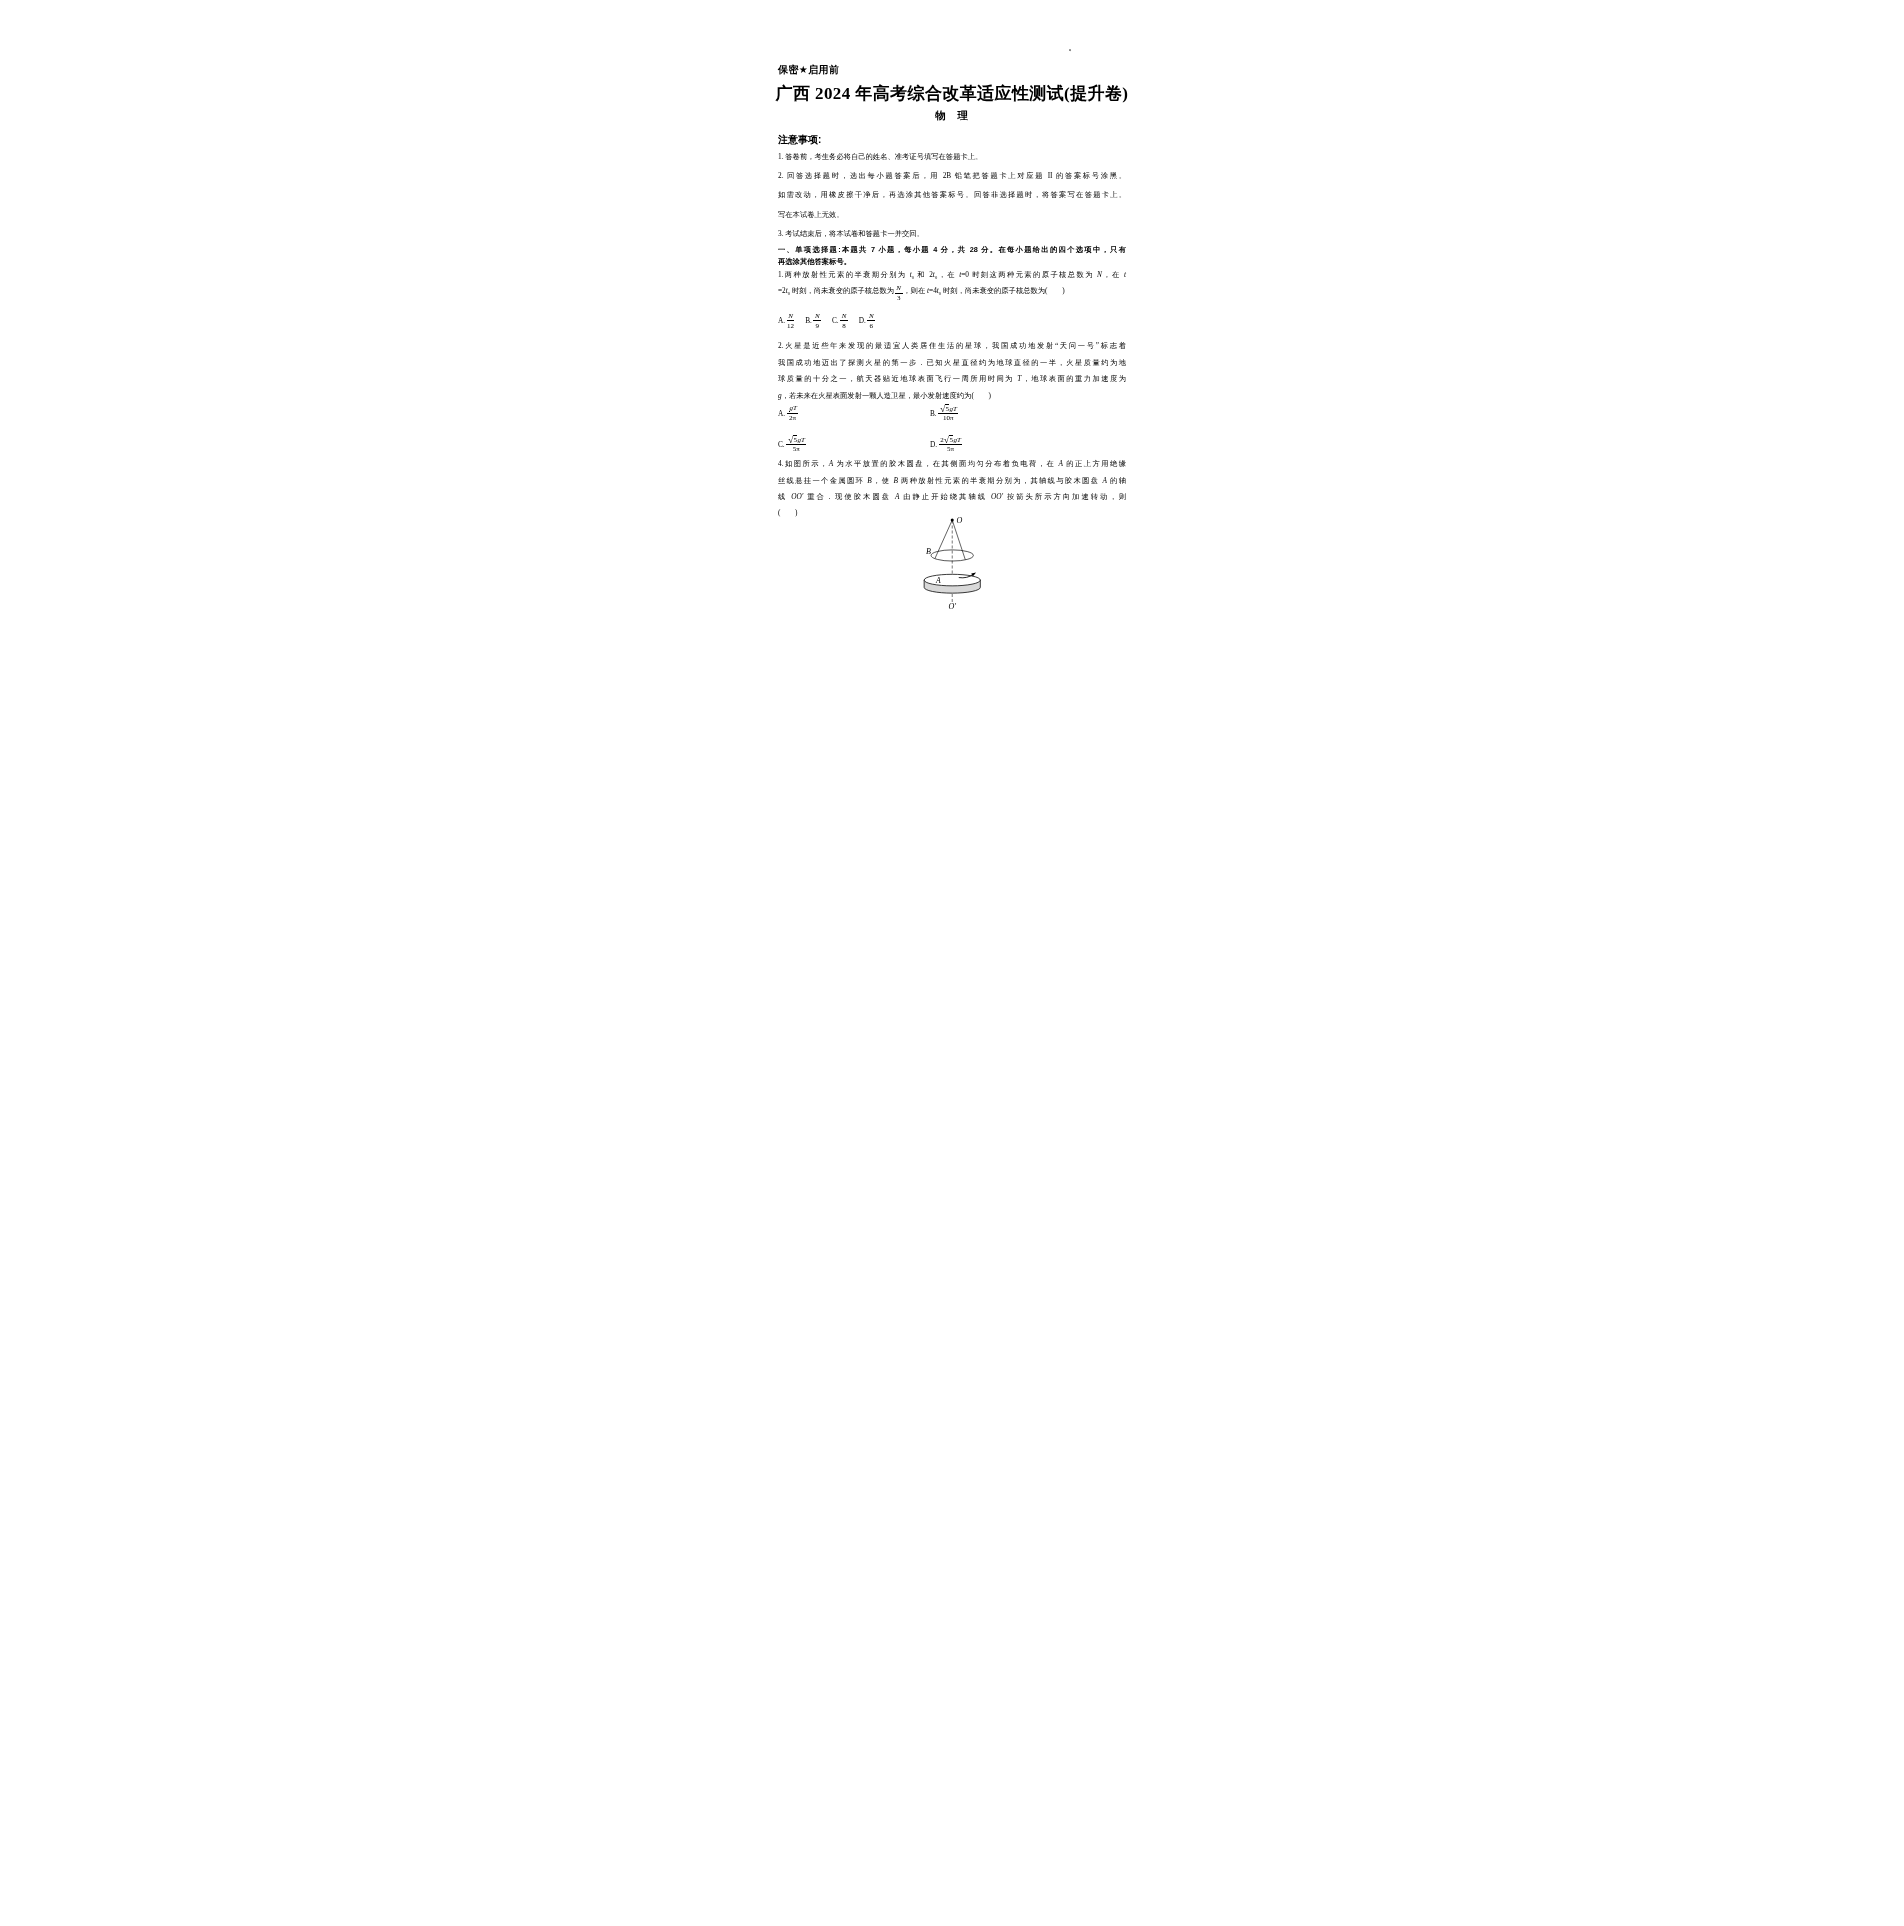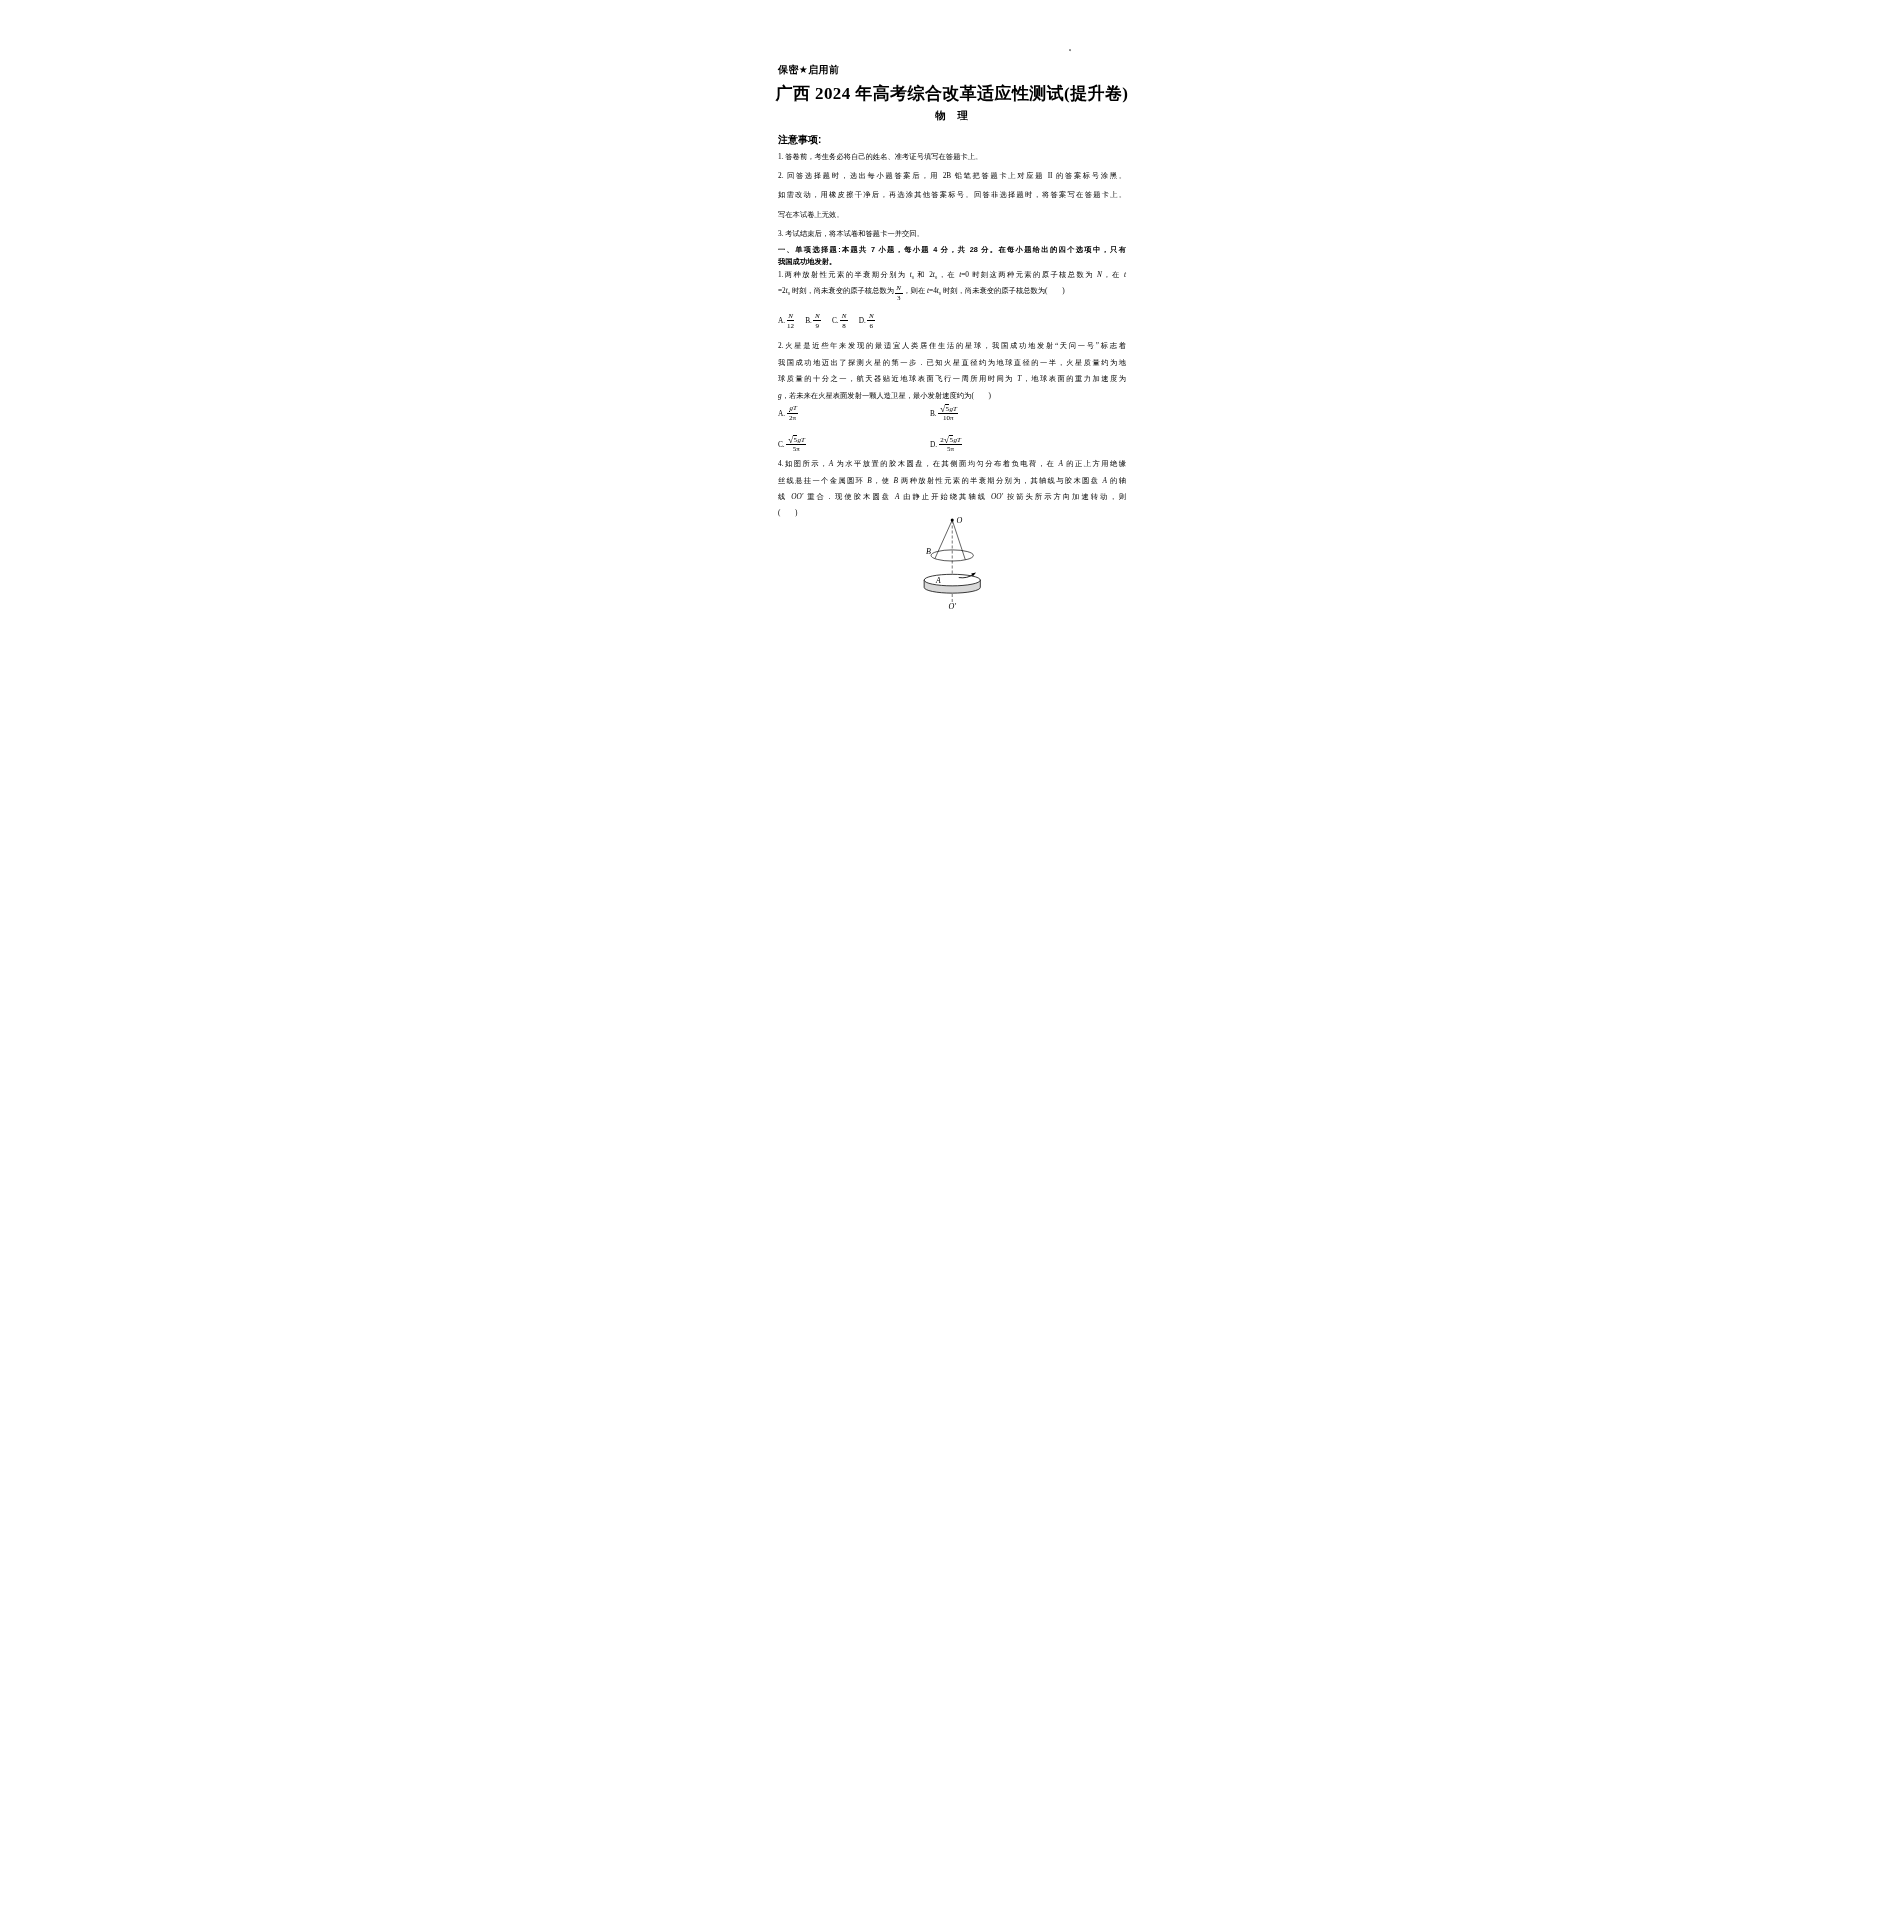--- a/index.html
+++ b/index.html
@@ -59,21 +59,21 @@
 
   <div class="notice-h hei">注意事项:</div>
 
   <div class="line" style="top:152px">1. 答卷前，考生务必将自己的姓名、准考证号填写在答题卡上。</div>
   <div class="line fill" style="top:171px">2. 回答选择题时，选出每小题答案后，用 2B 铅笔把答题卡上对应题 II 的答案标号涂黑。</div>
   <div class="line fill" style="top:190px">如需改动，用橡皮擦干净后，再选涂其他答案标号。回答非选择题时，将答案写在答题卡上。</div>
   <div class="line" style="top:210px">写在本试卷上无效。</div>
   <div class="line" style="top:229px">3. 考试结束后，将本试卷和答题卡一并交回。</div>
 
   <div class="line fill sec" style="top:245px">一、单项选择题:本题共 7 小题，每小题 4 分，共 28 分。在每小题给出的四个选项中，只有</div>
-  <div class="line sec" style="top:257px">我国成功地发射。</div>
+  <div class="line sec" style="top:257px">再选涂其他答案标号。</div>
 
   <div class="line fill" style="top:270px"><span>1.两种放射性元素的半衰期分别为 </span><i class="v">t</i><sub>0</sub><span> 和 2</span><i class="v">t</i><sub>0</sub><span>，在 </span><i class="v">t</i><span>=0 时刻这两种元素的原子核总数为 </span><i class="v">N</i><span>，在 </span><i class="v">t</i></div>
 
   <div class="line" style="top:281px;height:24px;display:flex;align-items:center;">
     <span><span>=2</span><i class="v">t</i><sub>0</sub><span> 时刻，尚未衰变的原子核总数为</span></span>
     <span class="frac">
         <span class="num">
           <i class="v">N</i>
         </span>
         <span class="den">3</span>

